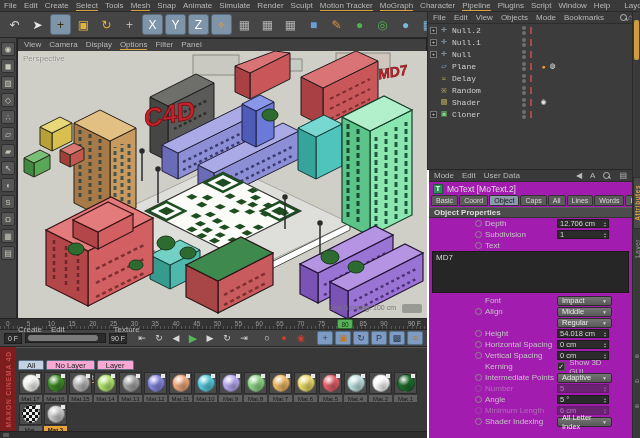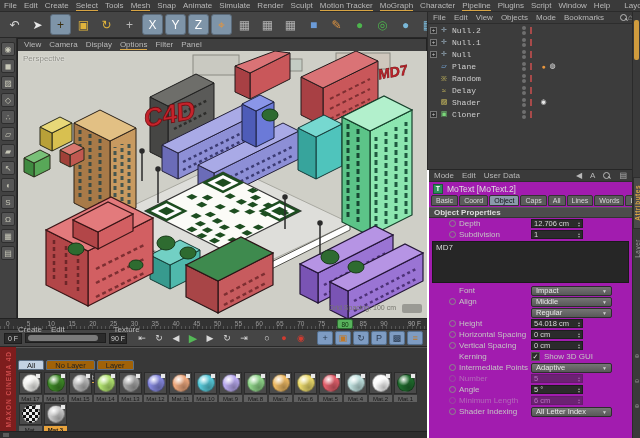--- a/index.html
+++ b/index.html
@@ -56,21 +56,21 @@
   .pbtn.hl{background:#7e9cc3;border:1px solid #54708f;color:#253346;}
   .pbtn.play{color:#54b857;font-size:11px;}
   .pbtn.rec{color:#d03b30;}
   
   #materials{left:0;top:347px;width:427px;height:84px;background:#383838;border-top:1px solid #555;}
   #brand{left:0;top:347px;width:16px;height:84px;background:#7e1d1d;display:flex;align-items:center;justify-content:center;}
   #brand span{writing-mode:vertical-rl;transform:rotate(180deg);font-size:6.5px;font-weight:bold;color:#ce4c4c;letter-spacing:1px;}
   #mmenu{position:absolute;left:18px;top:1px;height:10px;display:flex;gap:9px;font-size:8px;color:#b8b8b8;align-items:center;}
   #mmenu .mi.hl{border-bottom:1px solid #d8a544;margin-top:48px;}
   #mtabs{position:absolute;left:18px;top:12px;display:flex;gap:2px;}
-  .mtab{height:10px;padding:0 8px;font-size:7.5px;color:#222;background:#a16207;border:1px solid #5c6f84;
+  .mtab{height:10px;padding:0 8px;font-size:7.5px;color:#222;background:#f9a8d4;border:1px solid #5c6f84;
         border-radius:2px 2px 0 0;display:flex;align-items:center;}
   .mtab.active{background:#c3d2e2;}
   #mrow1,#mrow2{position:absolute;left:19px;display:flex;gap:2px;}
   #mrow1{top:24px;} #mrow2{top:55px;}
   .mcell{width:23px;display:flex;flex-direction:column;align-items:center;}
   .mframe{width:23px;height:22px;background:#4a4a4a;border:1px solid #2c2c2c;position:relative;
           display:flex;align-items:center;justify-content:center;}
   .mframe::after{content:"";position:absolute;right:1px;top:1px;width:4px;height:4px;background:#e8e8e8;}
   .sph{width:18px;height:18px;border-radius:50%;
        background-image:radial-gradient(circle at 35% 28%,rgba(255,255,255,.95),rgba(255,255,255,0) 40%),
@@ -111,21 +111,21 @@
   #am-menu .spacer{flex:1;}
   #am-title{display:flex;align-items:center;gap:4px;height:13px;padding:0 4px;font-size:8.5px;color:#dedede;}
   #am-title .ticn{width:10px;height:10px;background:#2e8f5a;border:1px solid #1c5a38;color:#fff;font-size:7px;
                   font-weight:bold;display:flex;align-items:center;justify-content:center;}
   #am-tabs{display:flex;gap:1px;padding:0 2px;height:12px;}
   .atab{flex:0 0 auto;padding:0 4px;height:11px;background:#5b5b5b;border:1px solid #333;border-radius:2px 2px 0 0;
         font-size:7px;color:#d8d8d8;display:flex;align-items:center;}
   .atab.active{background:#8a9aab;color:#111;}
   #am-sec{height:11px;background:#4c4c4c;border-top:1px solid #5c5c5c;border-bottom:1px solid #333;
           font-size:8px;font-weight:bold;color:#dcdcdc;display:flex;align-items:center;padding:0 5px;}
-  .arow{display:flex;align-items:center;height:11px;padding:0 20px;font-size:8px;color:#c4c4c4;}
+  .arow{display:flex;align-items:center;height:11px;padding:0 20px;font-size:8px;color:#c4c4c4;margin-left:26px;}
   .arow.dis{opacity:.45;}
   .adot{width:7px;height:7px;border:1px solid #8a8a8a;border-radius:50%;margin-right:3px;flex:0 0 7px;}
   .albl{flex:0 0 72px;white-space:nowrap;overflow:hidden;}
   .afield{width:52px;height:9px;background:#2b2b2b;border:1px solid #1d1d1d;display:flex;align-items:center;
           justify-content:space-between;padding:0 2px;font-size:7.5px;color:#d6d6d6;}
   .spin{display:flex;flex-direction:column;font-size:4px;line-height:3px;color:#9a9a9a;}
   .addown{flex:1;height:10px;background:linear-gradient(#757575,#585858);border:1px solid #2d2d2d;border-radius:2px;
           display:flex;align-items:center;justify-content:space-between;padding:0 4px;font-size:7.5px;color:#e8e8e8;}
   .addown .arr{font-size:5px;color:#cfcfcf;}
   #textbox{margin:1px 3px 2px 3px;height:42px;background:#262626;border:1px solid #1a1a1a;
@@ -796,34 +796,34 @@
           <span class="odots">
             <i></i>
             <i></i>
           </span>
           <span class="otick"></span>
           <span class="otag1" style="color: rgb(232, 150, 60);">●</span>
           <span class="otag2" style="color: rgb(232, 232, 232);">◍</span>
         </div>
         <div class="orow">
           <span class="oexp">+</span>
-          <span class="oicn" style="color: rgb(216, 200, 96);">※</span>
-          <span class="onm">Random</span>
+          <span class="oicn" style="color: rgb(216, 200, 96);">≈</span>
+          <span class="onm">Delay</span>
           <span class="odots">
             <i></i>
             <i></i>
           </span>
           <span class="otick"></span>
           <span class="otag1"></span>
           <span class="otag2"></span>
         </div>
         <div class="orow">
           <span class="oexp">+</span>
-          <span class="oicn" style="color: rgb(216, 200, 96);">≈</span>
-          <span class="onm">Delay</span>
+          <span class="oicn" style="color: rgb(216, 200, 96);">※</span>
+          <span class="onm">Random</span>
           <span class="odots">
             <i></i>
             <i></i>
           </span>
           <span class="otick"></span>
           <span class="otag1"></span>
           <span class="otag2"></span>
         </div>
         <div class="orow">
           <span class="oexp">+</span>
@@ -897,20 +897,24 @@
     <div class="arow">
       <span class="adot"></span>
       <span class="albl">Subdivision</span>
       <span class="afield">
           <span>1</span>
         <span class="spin">
             <span>▴</span>
             <span>▾</span>
           </span>
         </span>
+    </div>
+    <div class="arow" style="height:10px;">
+      <span class="adot"></span>
+      <span class="albl">Text</span>
     </div>
     <div id="textbox">MD7</div>
 
     <div class="arow">
       <span class="adot" style="visibility:hidden"></span>
       <span class="albl">Font</span>
       <span class="addown">
           <span>Impact</span>
           <span class="arr">▼</span>
         </span>

